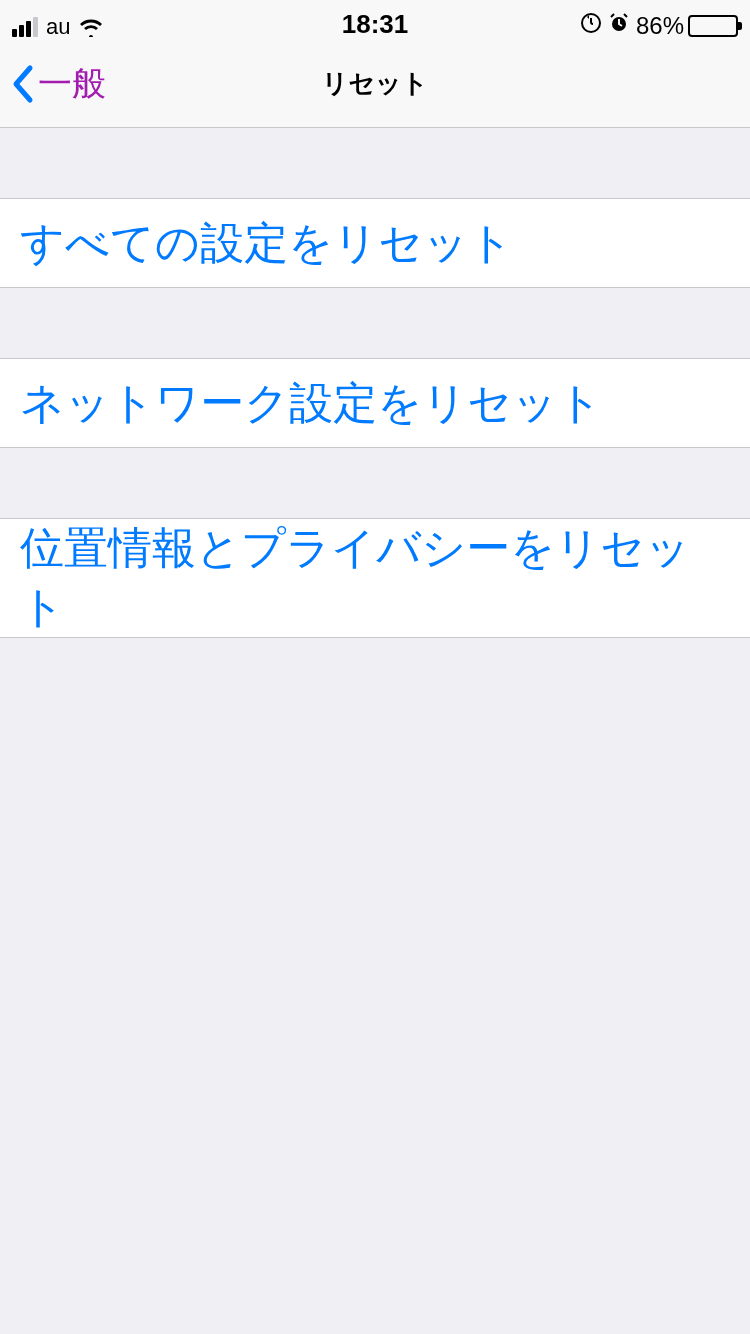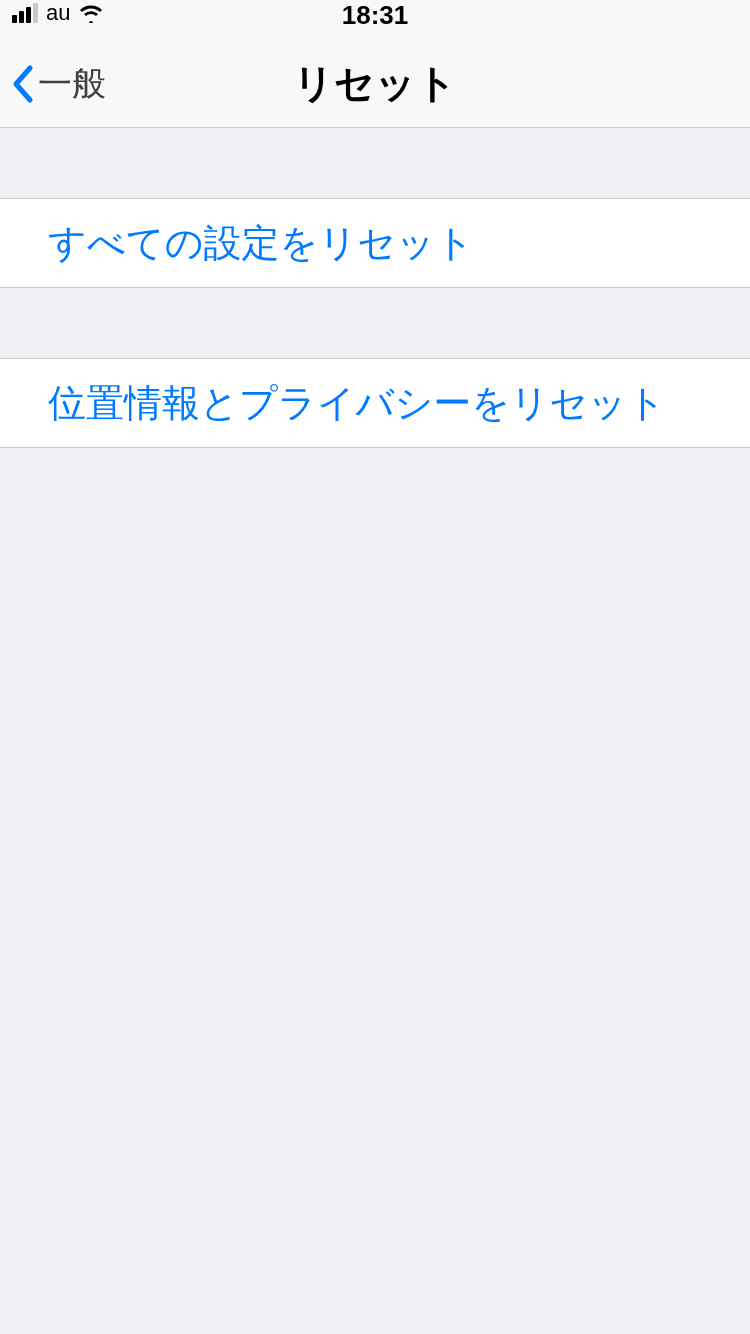--- a/index.html
+++ b/index.html
@@ -8,21 +8,21 @@
     height: 1334px;
     background: #efeff4;
     font-family: -apple-system, "Hiragino Sans", sans-serif;
     overflow: hidden;
     position: relative;
   }
   .status-bar {
     height: 40px;
     width: 100%;
     display: flex;
-    align-items: flex-start;
+    align-items: flex-end;
     justify-content: space-between;
     padding: 0 12px;
     font-size: 24px;
     font-weight: 600;
     color: #000;
     background: #f8f8f8;
   }
   .status-left { display: flex; align-items: center; gap: 8px; }
   .status-right { display: flex; align-items: center; gap: 6px; }
   .signal-bars { display: flex; align-items: flex-end; gap: 2px; }
@@ -44,44 +44,44 @@
     height: 88px;
     background: #f8f8f8;
     border-bottom: 1px solid #c8c7cc;
     display: flex;
     align-items: center;
     position: relative;
   }
   .back-btn {
     display: flex;
     align-items: center;
-    color: #404040;
+    color: #a21caf;
     font-size: 34px;
     padding-left: 10px;
     gap: 4px;
   }
   .chevron-left { width: 24px; height: 40px; }
   .nav-title {
     position: absolute;
     left: 50%;
     transform: translateX(-50%);
-    font-size: 40px;
+    font-size: 26px;
     font-weight: 600;
     color: #000;
   }
 
   .list { width: 100%; }
   .group { margin-top: 70px; background: #fff; border-top:1px solid #c8c7cc; border-bottom:1px solid #c8c7cc; }
   .group.first { margin-top: 70px; }
   .row {
     min-height: 88px;
     display: flex;
     align-items: center;
-    padding: 0 48px;
-    font-size: 38px;
+    padding: 0 20px;
+    font-size: 44px;
     color: #007aff;
     position: relative;
   }
   .row + .row::before {
     content:"";
     position:absolute;
     left:30px; right:0; top:0;
     height:1px;
     background:#c8c7cc;
   }
@@ -104,36 +104,61 @@
         <span></span>
     </span>
     <span class="carrier">au</span>
     <span class="wifi-icon">
       <svg width="26" height="20" viewBox="0 0 26 20">
           <path d="M13 18 a2 2 0 1 0 0.001 0 M6 11 a10 10 0 0 1 14 0 l-2 2 a7 7 0 0 0 -10 0 z M2 7 a16 16 0 0 1 22 0 l-2 2 a13 13 0 0 0 -18 0 z" fill="#000"></path>
         </svg>
     </span>
   </div>
   <div class="time">18:31</div>
+  <div class="status-right">
+    <span>
+      <svg width="22" height="22" viewBox="0 0 22 22">
+          <circle cx="11" cy="11" r="9" fill="none" stroke="#000" stroke-width="2"></circle>
+          <path d="M11 6 v4 a2 2 0 0 0 2 2" fill="none" stroke="#000" stroke-width="2"></path>
+          <path d="M7 5 l2 -2 l0 4 z" fill="#000"></path>
+        </svg>
+    </span>
+    <span>
+      <svg width="22" height="22" viewBox="0 0 22 22">
+          <circle cx="11" cy="12" r="7" fill="#000"></circle>
+          <path d="M11 7 v5 l3 2" stroke="#efeff4" stroke-width="2" fill="none"></path>
+          <path d="M3 5 l3 -3 M19 5 l-3 -3" stroke="#000" stroke-width="2"></path>
+        </svg>
+    </span>
+    <div class="battery-wrap">
+      <span class="battery-pct">86%</span>
+      <span class="battery"><span class="battery-fill"></span></span>
+    </div>
+  </div>
 </div>
 
 <div class="nav-bar">
   <div class="back-btn">
     <svg class="chevron-left" viewBox="0 0 24 40">
         <polyline points="20,4 6,20 20,36" fill="none" stroke="#007aff" stroke-width="5" stroke-linecap="round" stroke-linejoin="round"></polyline>
       </svg>
     <span>一般</span>
   </div>
   <div class="nav-title">リセット</div>
 </div>
 
 <div class="list" id="list">
     <div class="group first">
       <div class="row">
         <span>すべての設定をリセット</span>
       </div>
     </div>
     <div class="group">
       <div class="row">
+        <span>ネットワーク設定をリセット</span>
+      </div>
+    </div>
+    <div class="group">
+      <div class="row">
         <span>位置情報とプライバシーをリセット</span>
       </div>
     </div>
   </div>
 
 </body></html>

